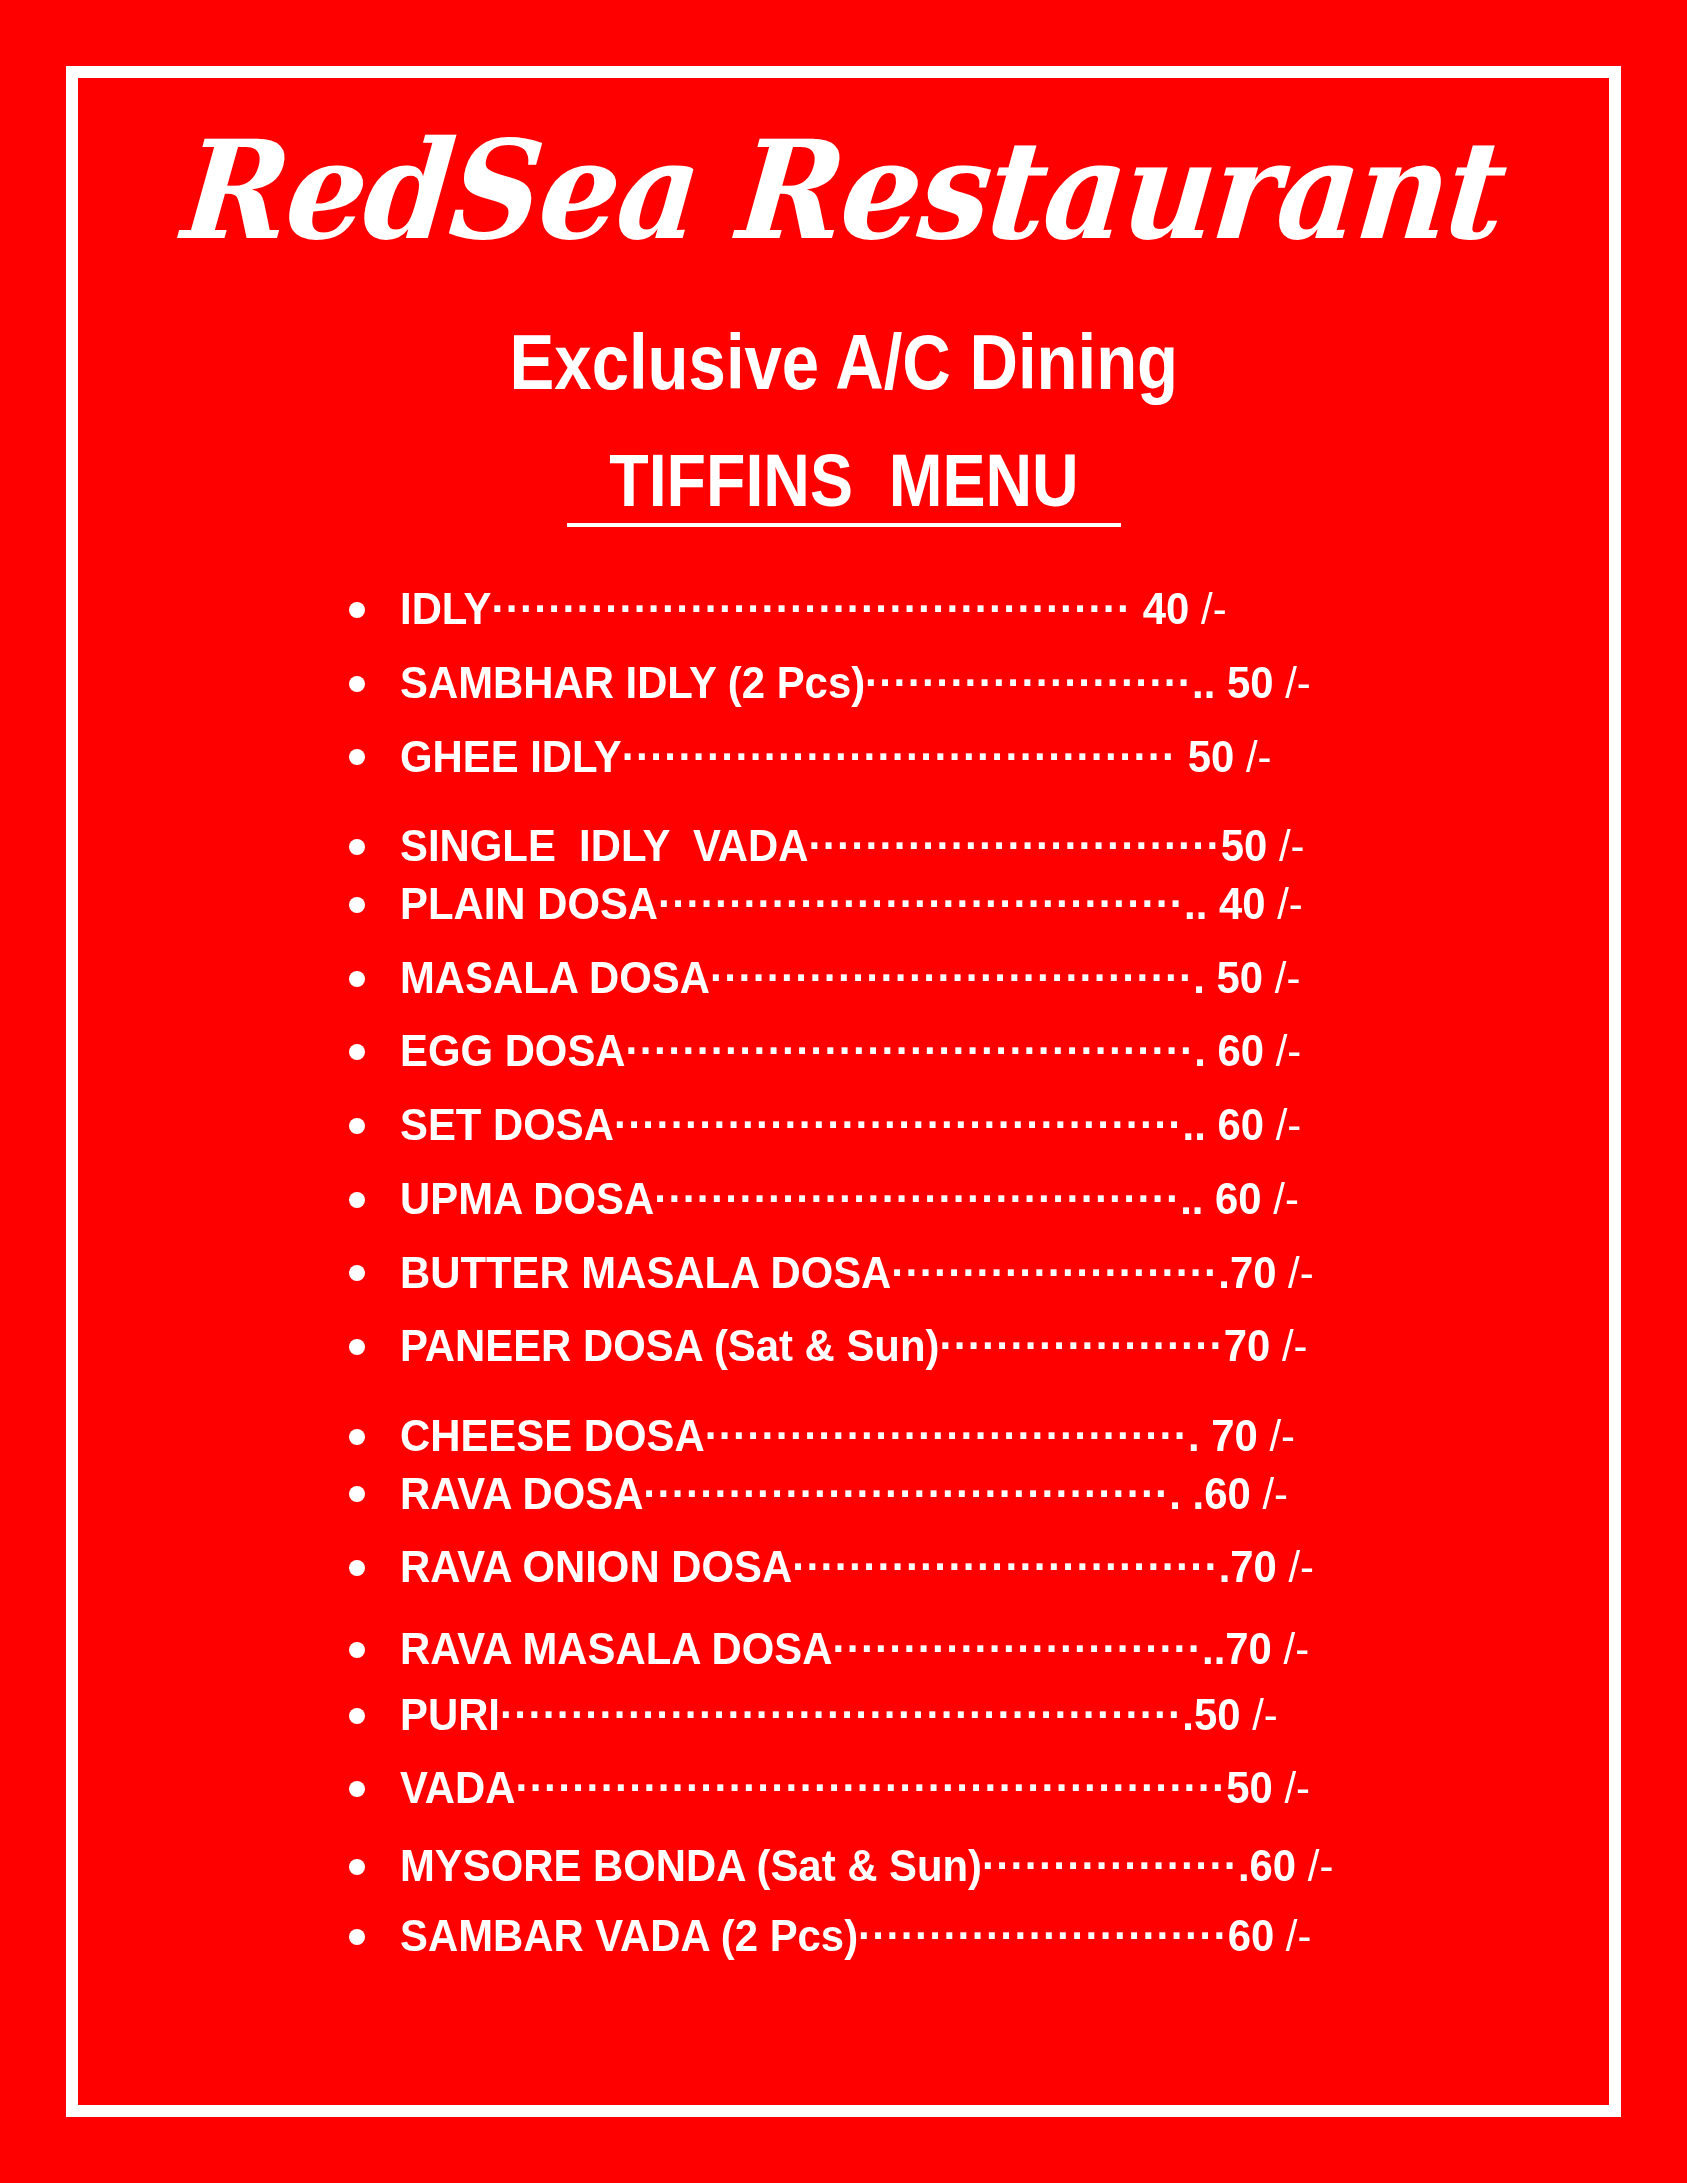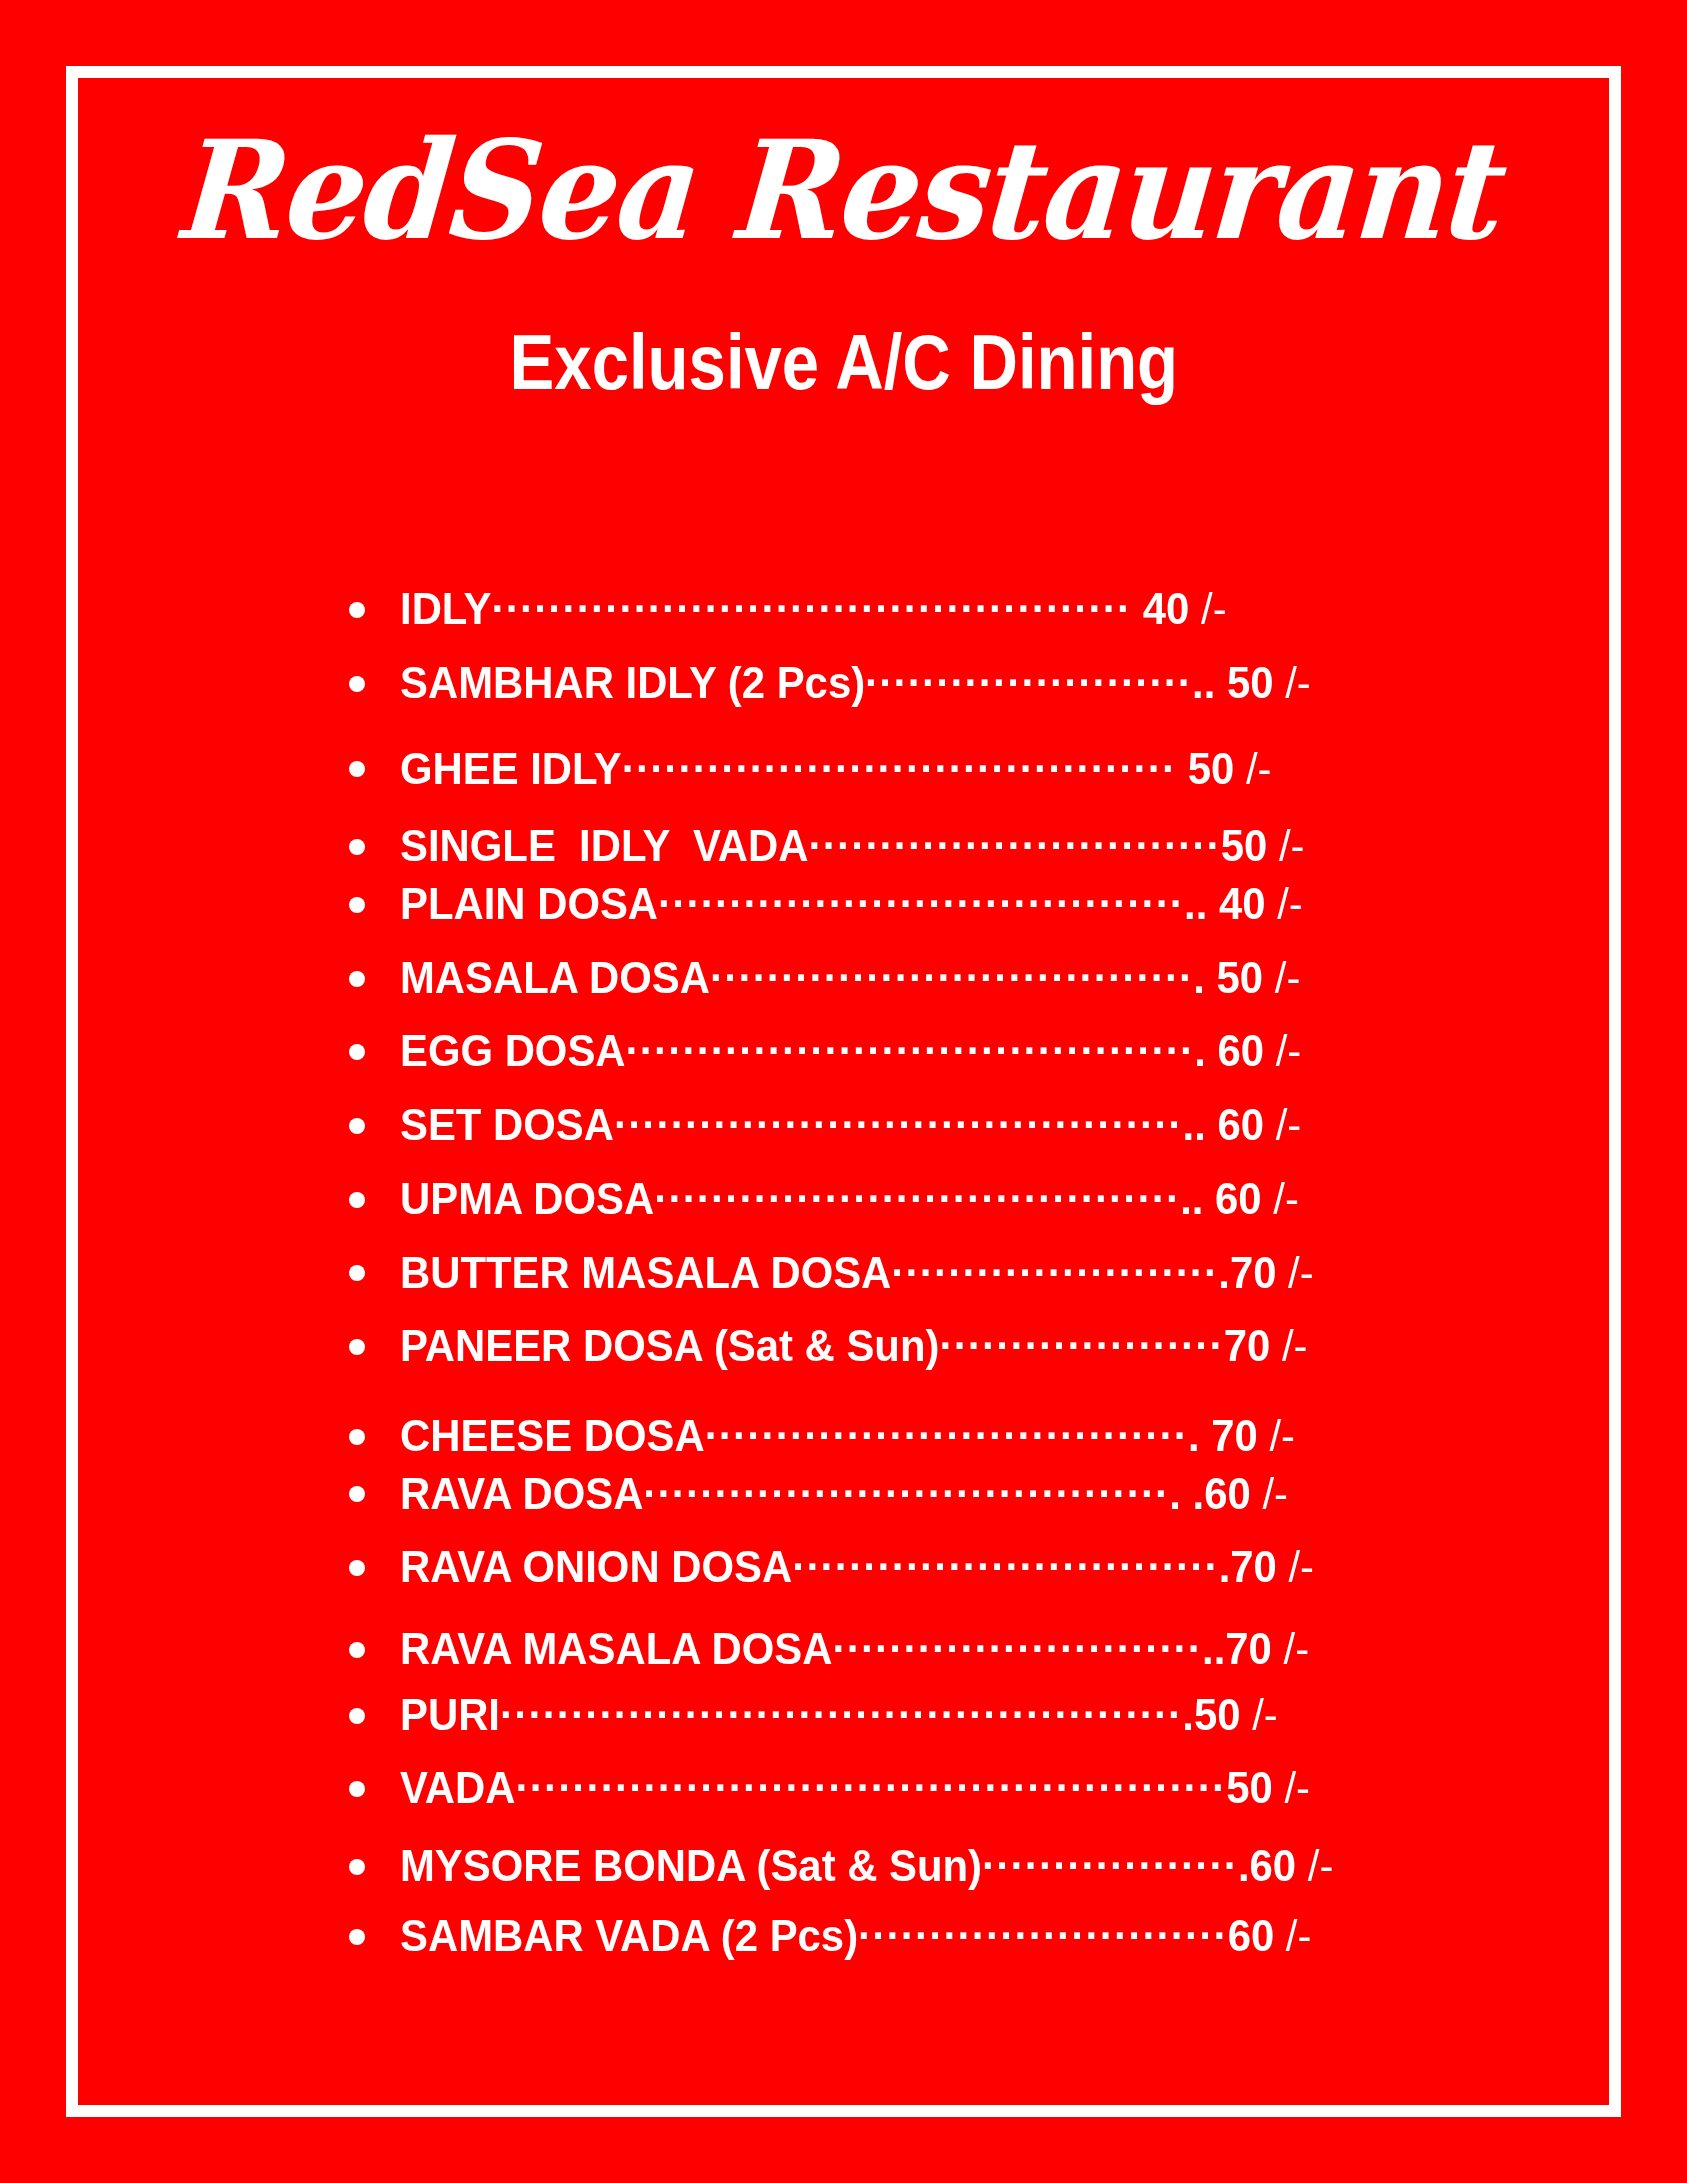--- a/index.html
+++ b/index.html
@@ -132,32 +132,36 @@
 </head>
 <body>
 
 <div class="page">
   <div class="frame"></div>
 
   <div class="title">RedSea Restaurant</div>
 
   <div class="subtitle">Exclusive A/C Dining</div>
 
+  <div class="menu-heading-wrap">
+    <div class="menu-heading">TIFFINS  MENU</div>
+    <div class="menu-underline"></div>
+  </div>
 
   <ul class="menu-list" id="menu-list">
 
   <li class="menu-row" style="top: 0px;">
     <span class="bullet" style="top: 602px;"></span>
     <span class="row-text" style="top: 582px;"><span class="name">IDLY</span><span class="dots">·············································</span><span class="prefix"> </span><span class="price">40</span><span class="slash"> /-</span></span>
   </li>
       <li class="menu-row" style="top: 0px; padding-left: 13px;">
     <span class="bullet" style="top: 676px;"></span>
     <span class="row-text" style="top: 656px;"><span class="name">SAMBHAR IDLY (2 Pcs)</span><span class="dots">·······················</span><span class="prefix">.. </span><span class="price">50</span><span class="slash"> /-</span></span>
   </li>
-      <li class="menu-row" style="top: 12px; padding-left: 29px;">
+      <li class="menu-row" style="top: 0px; padding-left: 29px;">
     <span class="bullet" style="top: 749px;"></span>
     <span class="row-text" style="top: 730px;"><span class="name">GHEE IDLY</span><span class="dots">·······································</span><span class="prefix"> </span><span class="price">50</span><span class="slash"> /-</span></span>
   </li>
       <li class="menu-row" style="top: 16px;">
     <span class="bullet" style="top: 823px;"></span>
     <span class="row-text" style="top: 803px;"><span class="name">SINGLE  IDLY  VADA</span><span class="dots">·····························</span><span class="prefix"></span><span class="price">50</span><span class="slash"> /-</span></span>
   </li>
       <li class="menu-row" style="top: 0px;">
     <span class="bullet" style="top: 897px;"></span>
     <span class="row-text" style="top: 877px;"><span class="name">PLAIN DOSA</span><span class="dots">·····································</span><span class="prefix">.. </span><span class="price">40</span><span class="slash"> /-</span></span>

